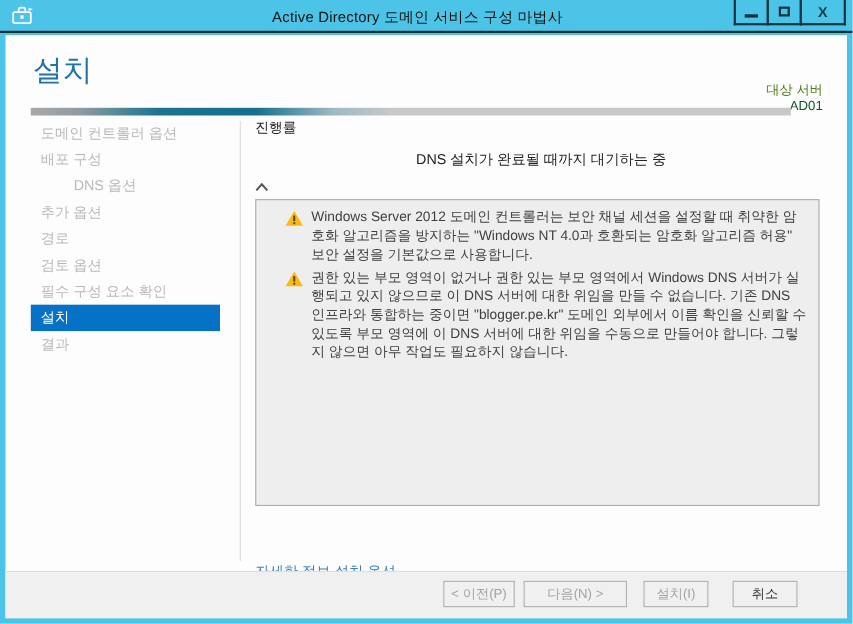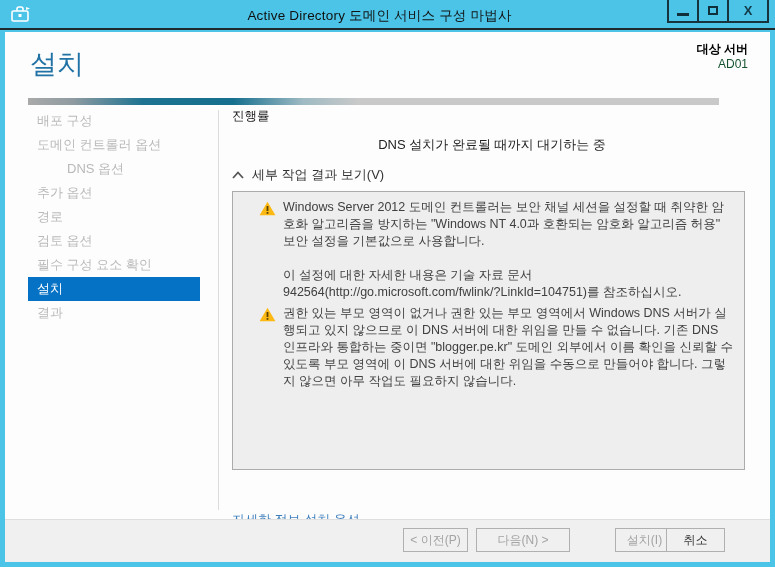--- a/index.html
+++ b/index.html
@@ -35,21 +35,21 @@
   .client {
     position:absolute; top:32px; left:5px; right:5px; bottom:5px;
     background:#fdfdfd;
   }
   
   .page-title {
     position:absolute; left:25px; top:14px;
     font-size:27px; font-weight:400; color:#2173a6;
   }
   .target-server { position:absolute; right:22px; top:10px; text-align:right; line-height:15px; }
-  .target-server .lbl { font-weight:bold; font-size:12px; color:#000000; }
+  .target-server .lbl { font-weight:normal; font-size:12px; color:#4d7c0f;margin-top:32px; }
   .target-server .val { font-size:12px; color:#14532d; }
   
   .progress-strip {
     position:absolute; left:23px; top:66px; width:691px; height:7px;
     background:linear-gradient(90deg,
       #a9a9a9 0px,#8f9ba1 45px,#1d7391 115px,#166f8e 205px,
       #9ebac3 275px,#c9c9c9 330px,#c9c9c9 100%);
   }
   
   .sidebar { position:absolute; left:23px; top:77px; width:180px; }
@@ -94,21 +94,21 @@
   }
   .btn {
     position:absolute; top:8px; height:24px;
     background:#f0f0f0; border:1px solid #b0b0b0;
     font-size:12px; font-family:"Liberation Sans","DejaVu Sans",sans-serif;
     text-align:center; line-height:22px; cursor:default; color:#333;
   }
   .btn.disabled { color:#a3a3a3; }
   .btn-prev    { left:398px; width:65px; }
   .btn-next    { left:471px; width:94px; }
-  .btn-install { left:610px; width:59px; }
+  .btn-install { left:580px; width:59px; }
   .btn-cancel  { left:661px; width:59px; }
 </style>
 </head>
 <body>
 
 <div class="titlebar">
   <svg class="app-icon" viewBox="0 0 22 20">
     <rect x="2" y="7" width="16" height="10" rx="1.5" fill="none" stroke="#ffffff" stroke-width="1.6"></rect>
     <path d="M7 7 V5 a2 2 0 0 1 2-2 h2 a2 2 0 0 1 2 2 V7" fill="none" stroke="#ffffff" stroke-width="1.6"></path>
     <rect x="8.5" y="10" width="3" height="3" fill="#ffffff"></rect>
@@ -133,55 +133,53 @@
   <div class="page-title">설치</div>
 
   <div class="target-server">
     <div class="lbl">대상 서버</div>
     <div class="val">AD01</div>
   </div>
 
   <div class="progress-strip"></div>
 
   <div class="sidebar">
+    <div class="side-item">도메인 컨트롤러 옵션</div>
     <div class="side-item">배포 구성</div>
-    <div class="side-item">도메인 컨트롤러 옵션</div>
     <div class="side-item indent">DNS 옵션</div>
     <div class="side-item">추가 옵션</div>
     <div class="side-item">경로</div>
     <div class="side-item">검토 옵션</div>
     <div class="side-item">필수 구성 요소 확인</div>
     <div class="side-item selected">설치</div>
     <div class="side-item">결과</div>
   </div>
 
   <div class="v-divider"></div>
 
   <div class="main">
     <div class="progress-label">진행률</div>
 
     <div class="status-message">DNS 설치가 완료될 때까지 대기하는 중</div>
 
     <div class="details-toggle">
       <svg class="chevron" viewBox="0 0 12 8">
         <polyline points="1,7 6,1.5 11,7" fill="none" stroke="#555" stroke-width="1.8"></polyline>
       </svg>
-      <span>세부 작업 결과 보기(V)</span>
     </div>
 
     <div class="details-box">
       <div class="warning-row">
         <svg class="warn-icon" viewBox="0 0 17 15">
           <path d="M8.5 0.8 L16.4 14.2 L0.6 14.2 Z" fill="#fdb913"></path>
           <rect x="7.6" y="5" width="1.8" height="5" fill="#5b4200"></rect>
           <rect x="7.6" y="11" width="1.8" height="1.8" fill="#5b4200"></rect>
         </svg>
         <div class="warn-text">
           <p>Windows Server 2012 도메인 컨트롤러는 보안 채널 세션을 설정할 때 취약한 암호화 알고리즘을 방지하는 "Windows NT 4.0과 호환되는 암호화 알고리즘 허용" 보안 설정을 기본값으로 사용합니다.</p>
-          <p>이 설정에 대한 자세한 내용은 기술 자료 문서 942564(http://go.microsoft.com/fwlink/?LinkId=104751)를 참조하십시오.</p>
         </div>
       </div>
       <div class="warning-row">
         <svg class="warn-icon" viewBox="0 0 17 15">
           <path d="M8.5 0.8 L16.4 14.2 L0.6 14.2 Z" fill="#fdb913"></path>
           <rect x="7.6" y="5" width="1.8" height="5" fill="#5b4200"></rect>
           <rect x="7.6" y="11" width="1.8" height="1.8" fill="#5b4200"></rect>
         </svg>
         <div class="warn-text">
           <p>권한 있는 부모 영역이 없거나 권한 있는 부모 영역에서 Windows DNS 서버가 실행되고 있지 않으므로 이 DNS 서버에 대한 위임을 만들 수 없습니다. 기존 DNS 인프라와 통합하는 중이면 "blogger.pe.kr" 도메인 외부에서 이름 확인을 신뢰할 수 있도록 부모 영역에 이 DNS 서버에 대한 위임을 수동으로 만들어야 합니다. 그렇지 않으면 아무 작업도 필요하지 않습니다.</p>

